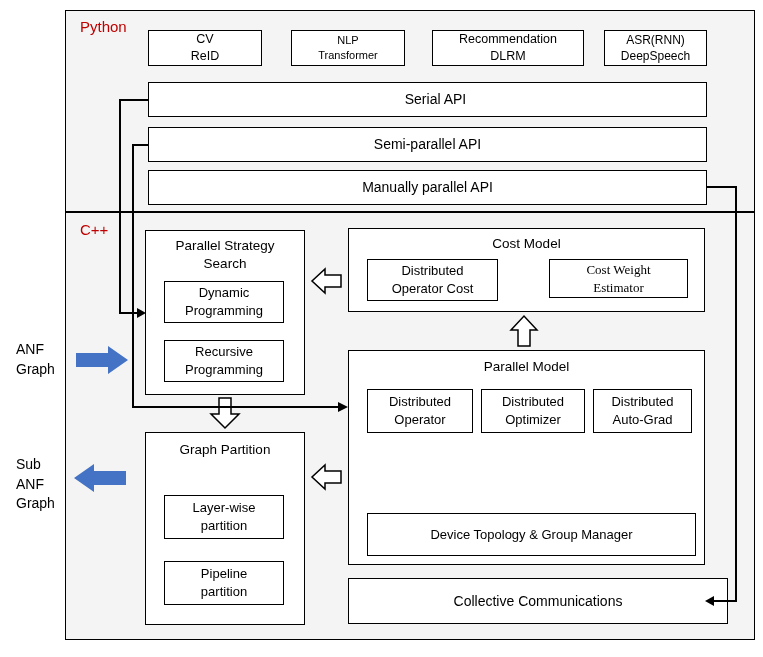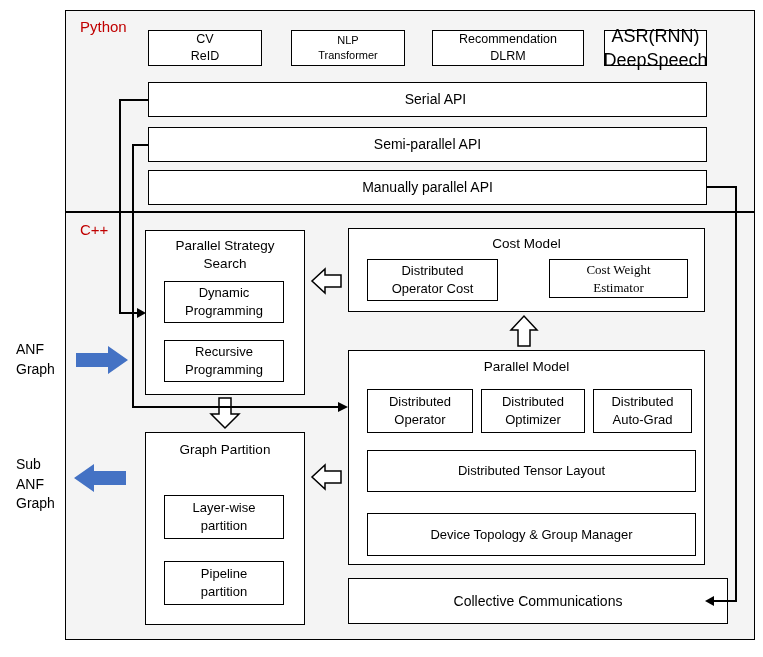--- a/index.html
+++ b/index.html
@@ -65,21 +65,21 @@
 
   <div class="section" style="left:65px; top:212px; width:690px; height:428px;"></div>
   <div class="section-label" style="left:80px; top:221px;">C++</div>
 
   <div class="box" style="left:148px; top:30px; width:114px; height:36px; font-size:12.5px;">CV
 ReID</div>
   <div class="box" style="left:291px; top:30px; width:114px; height:36px; font-size:11px;">NLP
 Transformer</div>
   <div class="box" style="left:432px; top:30px; width:152px; height:36px; font-size:12.5px;">Recommendation
 DLRM</div>
-  <div class="box" style="left:604px; top:30px; width:103px; height:36px; font-size:18px;">ASR(RNN)
+  <div class="box" style="left:604px; top:30px; width:103px; height:36px; font-size:12px;">ASR(RNN)
 DeepSpeech</div>
 
   <div class="box api-bar" style="left:148px; top:82px; width:559px; height:35px;padding-left:16px;">Serial API</div>
   <div class="box api-bar" style="left:148px; top:127px; width:559px; height:35px;">Semi-parallel API</div>
   <div class="box api-bar" style="left:148px; top:170px; width:559px; height:35px;">Manually parallel API</div>
 
   <div class="group" style="left:145px; top:230px; width:160px; height:165px;">
     <div class="group-title" style="top:6px;">Parallel Strategy
 Search</div>
     <div class="box" style="left:18px; top:50px; width:120px; height:42px;">Dynamic
@@ -97,21 +97,20 @@
   </div>
 
   <div class="group" style="left:348px; top:350px; width:357px; height:215px;">
     <div class="group-title" style="top:7px;">Parallel Model</div>
     <div class="box" style="left:18px; top:38px; width:106px; height:44px;">Distributed
 Operator</div>
     <div class="box" style="left:132px; top:38px; width:104px; height:44px;">Distributed
 Optimizer</div>
     <div class="box" style="left:244px; top:38px; width:99px; height:44px;">Distributed
 Auto-Grad</div>
-    <div class="box" style="left:18px; top:99px; width:329px; height:42px;">Distributed Tensor Layout</div>
     <div class="box" style="left:18px; top:162px; width:329px; height:43px;">Device Topology &amp; Group Manager</div>
   </div>
 
   <div class="group" style="left:145px; top:432px; width:160px; height:193px;">
     <div class="group-title" style="top:8px;">Graph Partition</div>
     <div class="box" style="left:18px; top:62px; width:120px; height:44px;">Layer-wise
 partition</div>
     <div class="box" style="left:18px; top:128px; width:120px; height:44px;">Pipeline
 partition</div>
   </div>

